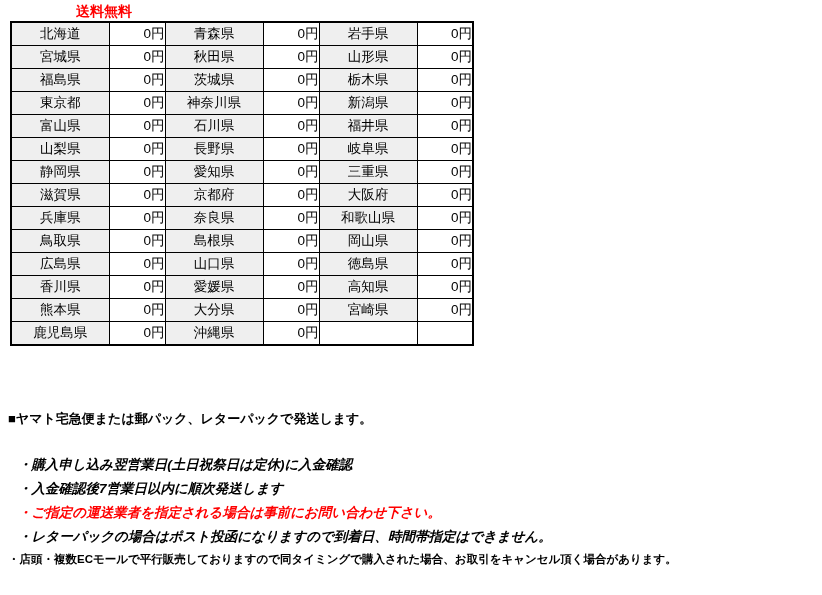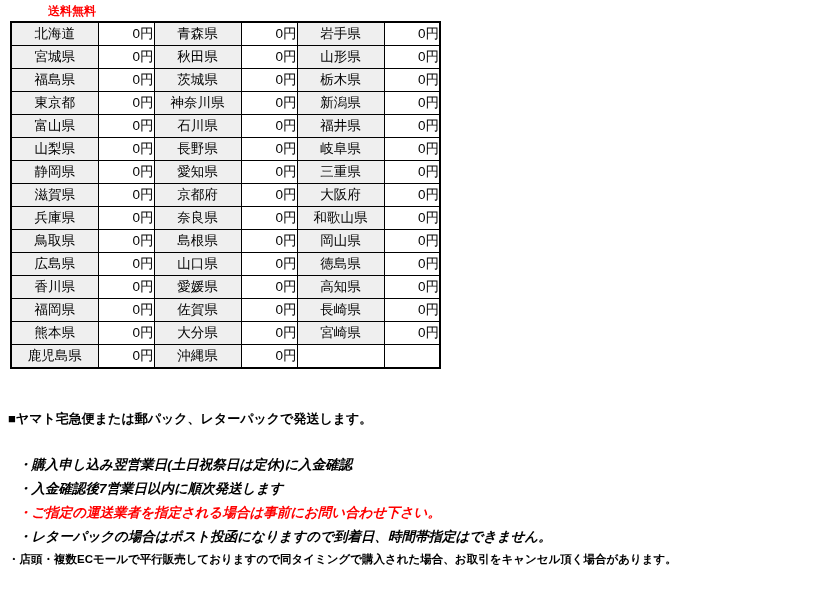--- a/index.html
+++ b/index.html
@@ -16,23 +16,23 @@
   }
   .page {
     position: relative;
     width: 822px;
     height: 595px;
     box-sizing: border-box;
     padding: 0;
   }
   .free-shipping {
     position: absolute;
-    left: 48px;
+    left: 76px;
     top: 3px;
-    font-size: 12px;
+    font-size: 14px;
     font-weight: bold;
     color: #ff0000;
     letter-spacing: 0px;
     white-space: nowrap;
   }
   .shipping-table {
     position: absolute;
     left: 10px;
     top: 21px;
     border-collapse: collapse;
@@ -41,21 +41,21 @@
   }
   .shipping-table td {
     border: 1px solid #000000;
     height: 22px;
     font-size: 13.5px;
     padding: 0;
     line-height: 22px;
     box-sizing: border-box;
   }
   .pref-cell {
-    width: 87px;
+    width: 98px;
     text-align: center;
     background: #efefef;
   }
   .price-cell {
     width: 56px;
     text-align: right;
     background: #ffffff;
     font-size: 12.5px;
   }
   .empty-cell {
@@ -188,28 +188,20 @@
         <td class="price-cell">0円</td>
         <td class="pref-cell">徳島県</td>
         <td class="price-cell">0円</td>
       </tr>
       <tr>
         <td class="pref-cell">香川県</td>
         <td class="price-cell">0円</td>
         <td class="pref-cell">愛媛県</td>
         <td class="price-cell">0円</td>
         <td class="pref-cell">高知県</td>
-        <td class="price-cell">0円</td>
-      </tr>
-      <tr>
-        <td class="pref-cell">福岡県</td>
-        <td class="price-cell">0円</td>
-        <td class="pref-cell">佐賀県</td>
-        <td class="price-cell">0円</td>
-        <td class="pref-cell">長崎県</td>
         <td class="price-cell">0円</td>
       </tr>
       <tr>
         <td class="pref-cell">熊本県</td>
         <td class="price-cell">0円</td>
         <td class="pref-cell">大分県</td>
         <td class="price-cell">0円</td>
         <td class="pref-cell">宮崎県</td>
         <td class="price-cell">0円</td>
       </tr>

